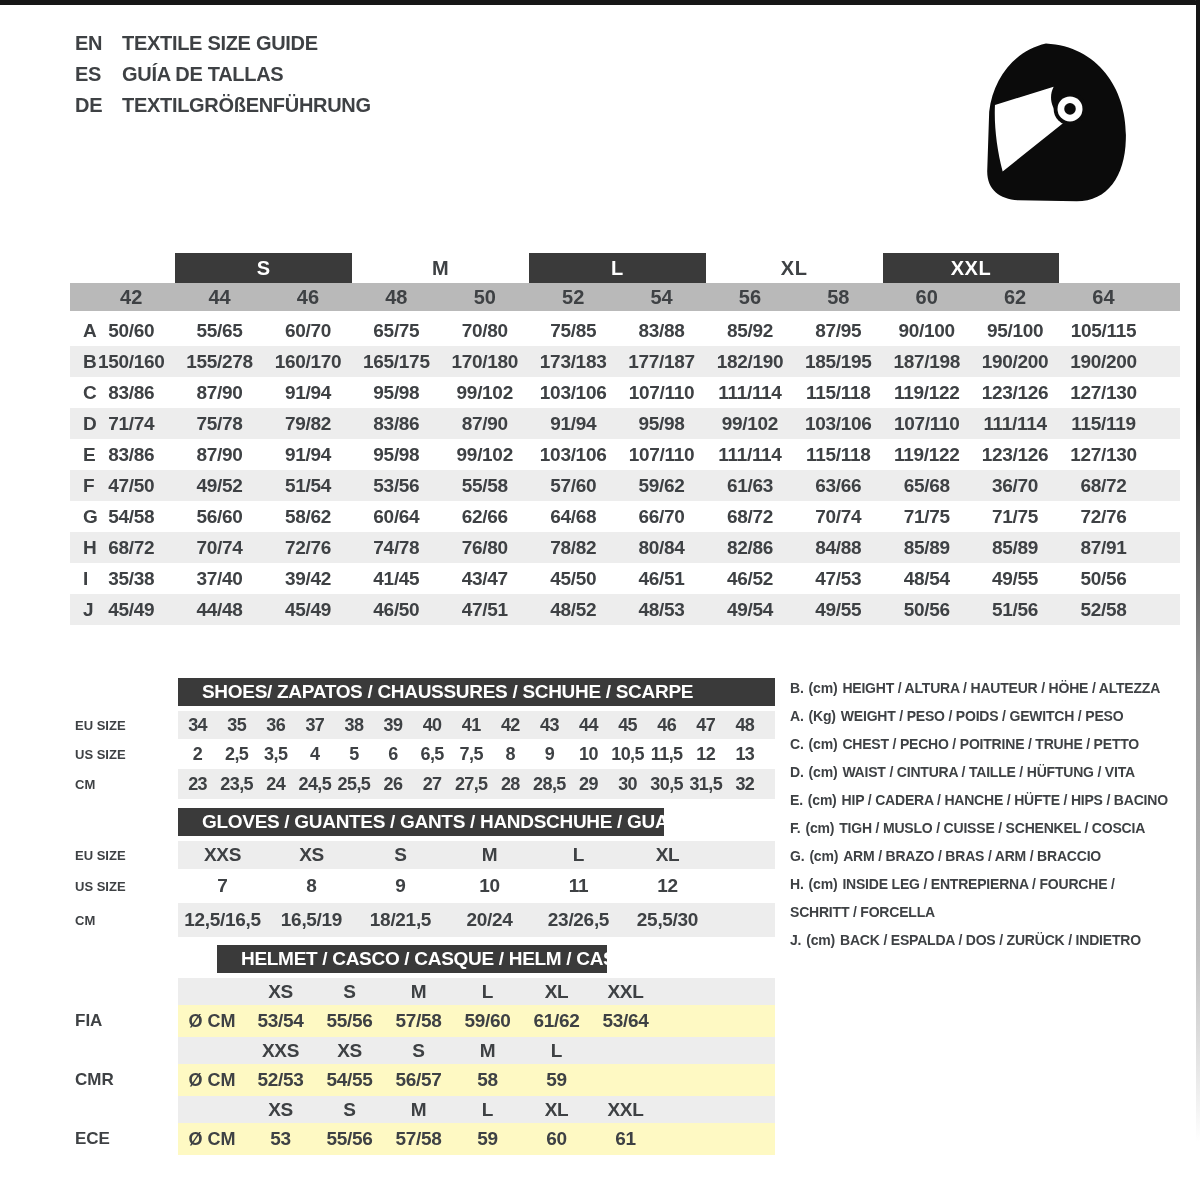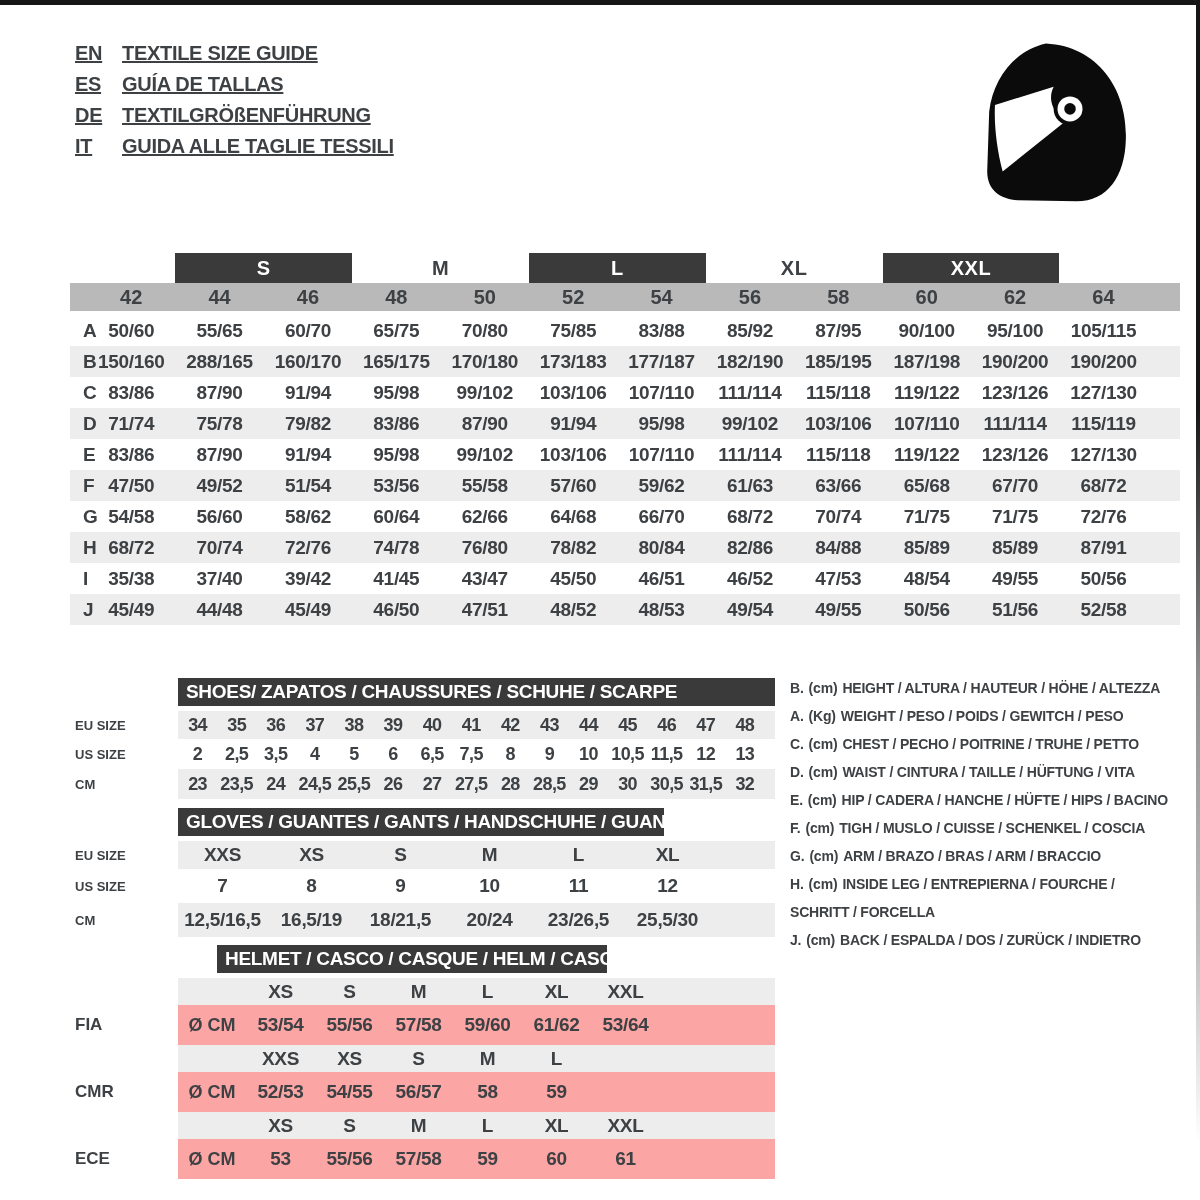--- a/index.html
+++ b/index.html
@@ -4,21 +4,21 @@
 <title>Textile Size Guide</title>
 <style>
   html,body{margin:0;padding:0;background:#fff;}
   .page{position:relative;width:1200px;height:1200px;background:#fff;overflow:hidden;
         font-family:"Liberation Sans","DejaVu Sans",sans-serif;font-weight:700;color:var(--text,#3e4144);}
   
   .frame-top{position:absolute;top:0;left:0;right:0;height:5px;background:#161616;border-top-right-radius:8px;}
   .frame-right{position:absolute;top:0;right:0;width:4px;height:1165px;
       background:linear-gradient(to bottom,#161616 0%,#161616 35%,#8f8f8f 58%,#c2c2c2 82%,rgba(255,255,255,0) 98%);}
   
-  .lang{position:absolute;left:75px;top:38px;text-decoration:underline;}
+  .lang{position:absolute;left:75px;top:28px;}
   .lang-row{display:flex;height:31px;align-items:center;}
   .lang-code{width:47px;font-size:20px;letter-spacing:-0.3px;}
   .lang-title{font-size:20px;letter-spacing:-0.3px;}
   
   .helmet-icon{position:absolute;left:980px;top:30px;}
   
   .main-size{position:absolute;left:70px;top:253px;width:1110px;}
   .size-header{position:relative;display:grid;grid-template-columns:repeat(12,88.4px);padding-left:17px;height:30px;}
   .size-header span{display:flex;align-items:center;justify-content:center;font-size:20px;letter-spacing:0.5px;}
   .size-header span:nth-of-type(1){grid-column:2 / span 2;}
@@ -36,35 +36,35 @@
   .row-label{position:absolute;left:13px;top:0;bottom:0;display:flex;align-items:center;font-size:19px;}
   .cells{display:grid;height:100%;align-items:center;justify-items:center;}
   .c12{grid-template-columns:repeat(12,88.4px);}
   .cell{font-size:19px;letter-spacing:-0.3px;white-space:nowrap;}
   
   .sub{position:absolute;left:178px;width:600px;}
   .shoes{top:678px;}
   .gloves{top:808px;}
   .helm{top:945px;}
   .bar{background:var(--bar,#3a3a3a);color:#fff;height:28px;display:flex;align-items:center;margin-bottom:5px;}
-  .bar span{padding-left:8px;font-size:19px;letter-spacing:-0.3px;white-space:nowrap;}
+  .bar span{padding-left:24px;font-size:19px;letter-spacing:-0.3px;white-space:nowrap;}
   .w-full{width:597px;}
   .w-glove{width:486px;}
   .w-helm{width:390px;margin-left:39px;}
   .s-row{position:relative;width:597px;}
   .gray{background:var(--stripe,#ededed);}
   .h28{height:28px;} .h30{height:30px;} .h34{height:34px;}
   .side-label{position:absolute;left:-103px;top:50%;transform:translateY(-50%);font-size:13px;white-space:nowrap;}
   .c15{grid-template-columns:repeat(15,39.1px);}
   .c15 .cell{font-size:18px;letter-spacing:-0.6px;text-align:right;}
   .c6{grid-template-columns:repeat(6,89px);}
   .c6 .cell{font-size:19px;}
   .helm-block{width:597px;}
   .h-sizes{position:relative;height:27px;background:var(--stripe,#ededed);}
-  .h-values{position:relative;height:40px;background:#fca5a5;}
+  .h-values{position:relative;height:32px;background:#fef9c3;}
   .ch{margin-left:68px;grid-template-columns:repeat(6,69px);}
   .ch .cell{font-size:19px;}
   .std-name{position:absolute;left:-103px;top:50%;transform:translateY(-50%);font-size:17px;}
   .unit{position:absolute;left:0;top:0;bottom:0;width:68px;display:flex;align-items:center;justify-content:center;font-size:18px;}
   
   .legend{position:absolute;left:790px;top:674px;width:380px;}
   .legend-item{font-size:14px;line-height:28px;letter-spacing:-0.2px;}
   .legend-item .lk,.legend-item .lu{margin-right:5px;}
 </style>
 </head>
@@ -80,24 +80,20 @@
         <span class="lang-code">EN</span>
         <span class="lang-title">TEXTILE SIZE GUIDE</span>
       </div>
       <div class="lang-row">
         <span class="lang-code">ES</span>
         <span class="lang-title">GUÍA DE TALLAS</span>
       </div>
       <div class="lang-row">
         <span class="lang-code">DE</span>
         <span class="lang-title">TEXTILGRÖßENFÜHRUNG</span>
-      </div>
-      <div class="lang-row">
-        <span class="lang-code">IT</span>
-        <span class="lang-title">GUIDA ALLE TAGLIE TESSILI</span>
       </div>
     </div>
 
   <div class="helmet-icon">
     <svg width="155" height="178" viewBox="0 0 160 185" xmlns="http://www.w3.org/2000/svg">
       <path d="M68 14 C36 21 13 50 9 85 L7 145 C6 165 19 176 39 177 L100 178 C132 178 150 152 151 114 C153 64 124 17 68 14 Z" fill="#0b0b0b"></path>
       <path d="M15 78 L76 59 C71 69 73 80 81 88 L87 96 L23 147 C17 124 14 100 15 78 Z" fill="#ffffff"></path>
       <circle cx="93" cy="82" r="17" fill="#0b0b0b"></circle>
       <circle cx="93" cy="82" r="13" fill="#ffffff"></circle>
       <circle cx="93" cy="82" r="6" fill="#0b0b0b"></circle>
@@ -146,21 +142,21 @@
             <span class="cell">90/100</span>
             <span class="cell">95/100</span>
             <span class="cell">105/115</span>
           </div>
         </div>
         <div class="m-row">
           <span class="row-label">B</span>
           <div class="cells c12">
 
           <span class="cell">150/160</span>
-            <span class="cell">288/165</span>
+            <span class="cell">155/278</span>
             <span class="cell">160/170</span>
             <span class="cell">165/175</span>
             <span class="cell">170/180</span>
             <span class="cell">173/183</span>
             <span class="cell">177/187</span>
             <span class="cell">182/190</span>
             <span class="cell">185/195</span>
             <span class="cell">187/198</span>
             <span class="cell">190/200</span>
             <span class="cell">190/200</span>
@@ -227,21 +223,21 @@
           <span class="cell">47/50</span>
             <span class="cell">49/52</span>
             <span class="cell">51/54</span>
             <span class="cell">53/56</span>
             <span class="cell">55/58</span>
             <span class="cell">57/60</span>
             <span class="cell">59/62</span>
             <span class="cell">61/63</span>
             <span class="cell">63/66</span>
             <span class="cell">65/68</span>
-            <span class="cell">67/70</span>
+            <span class="cell">36/70</span>
             <span class="cell">68/72</span>
           </div>
         </div>
         <div class="m-row">
           <span class="row-label">G</span>
           <div class="cells c12">
 
           <span class="cell">54/58</span>
             <span class="cell">56/60</span>
             <span class="cell">58/62</span>

